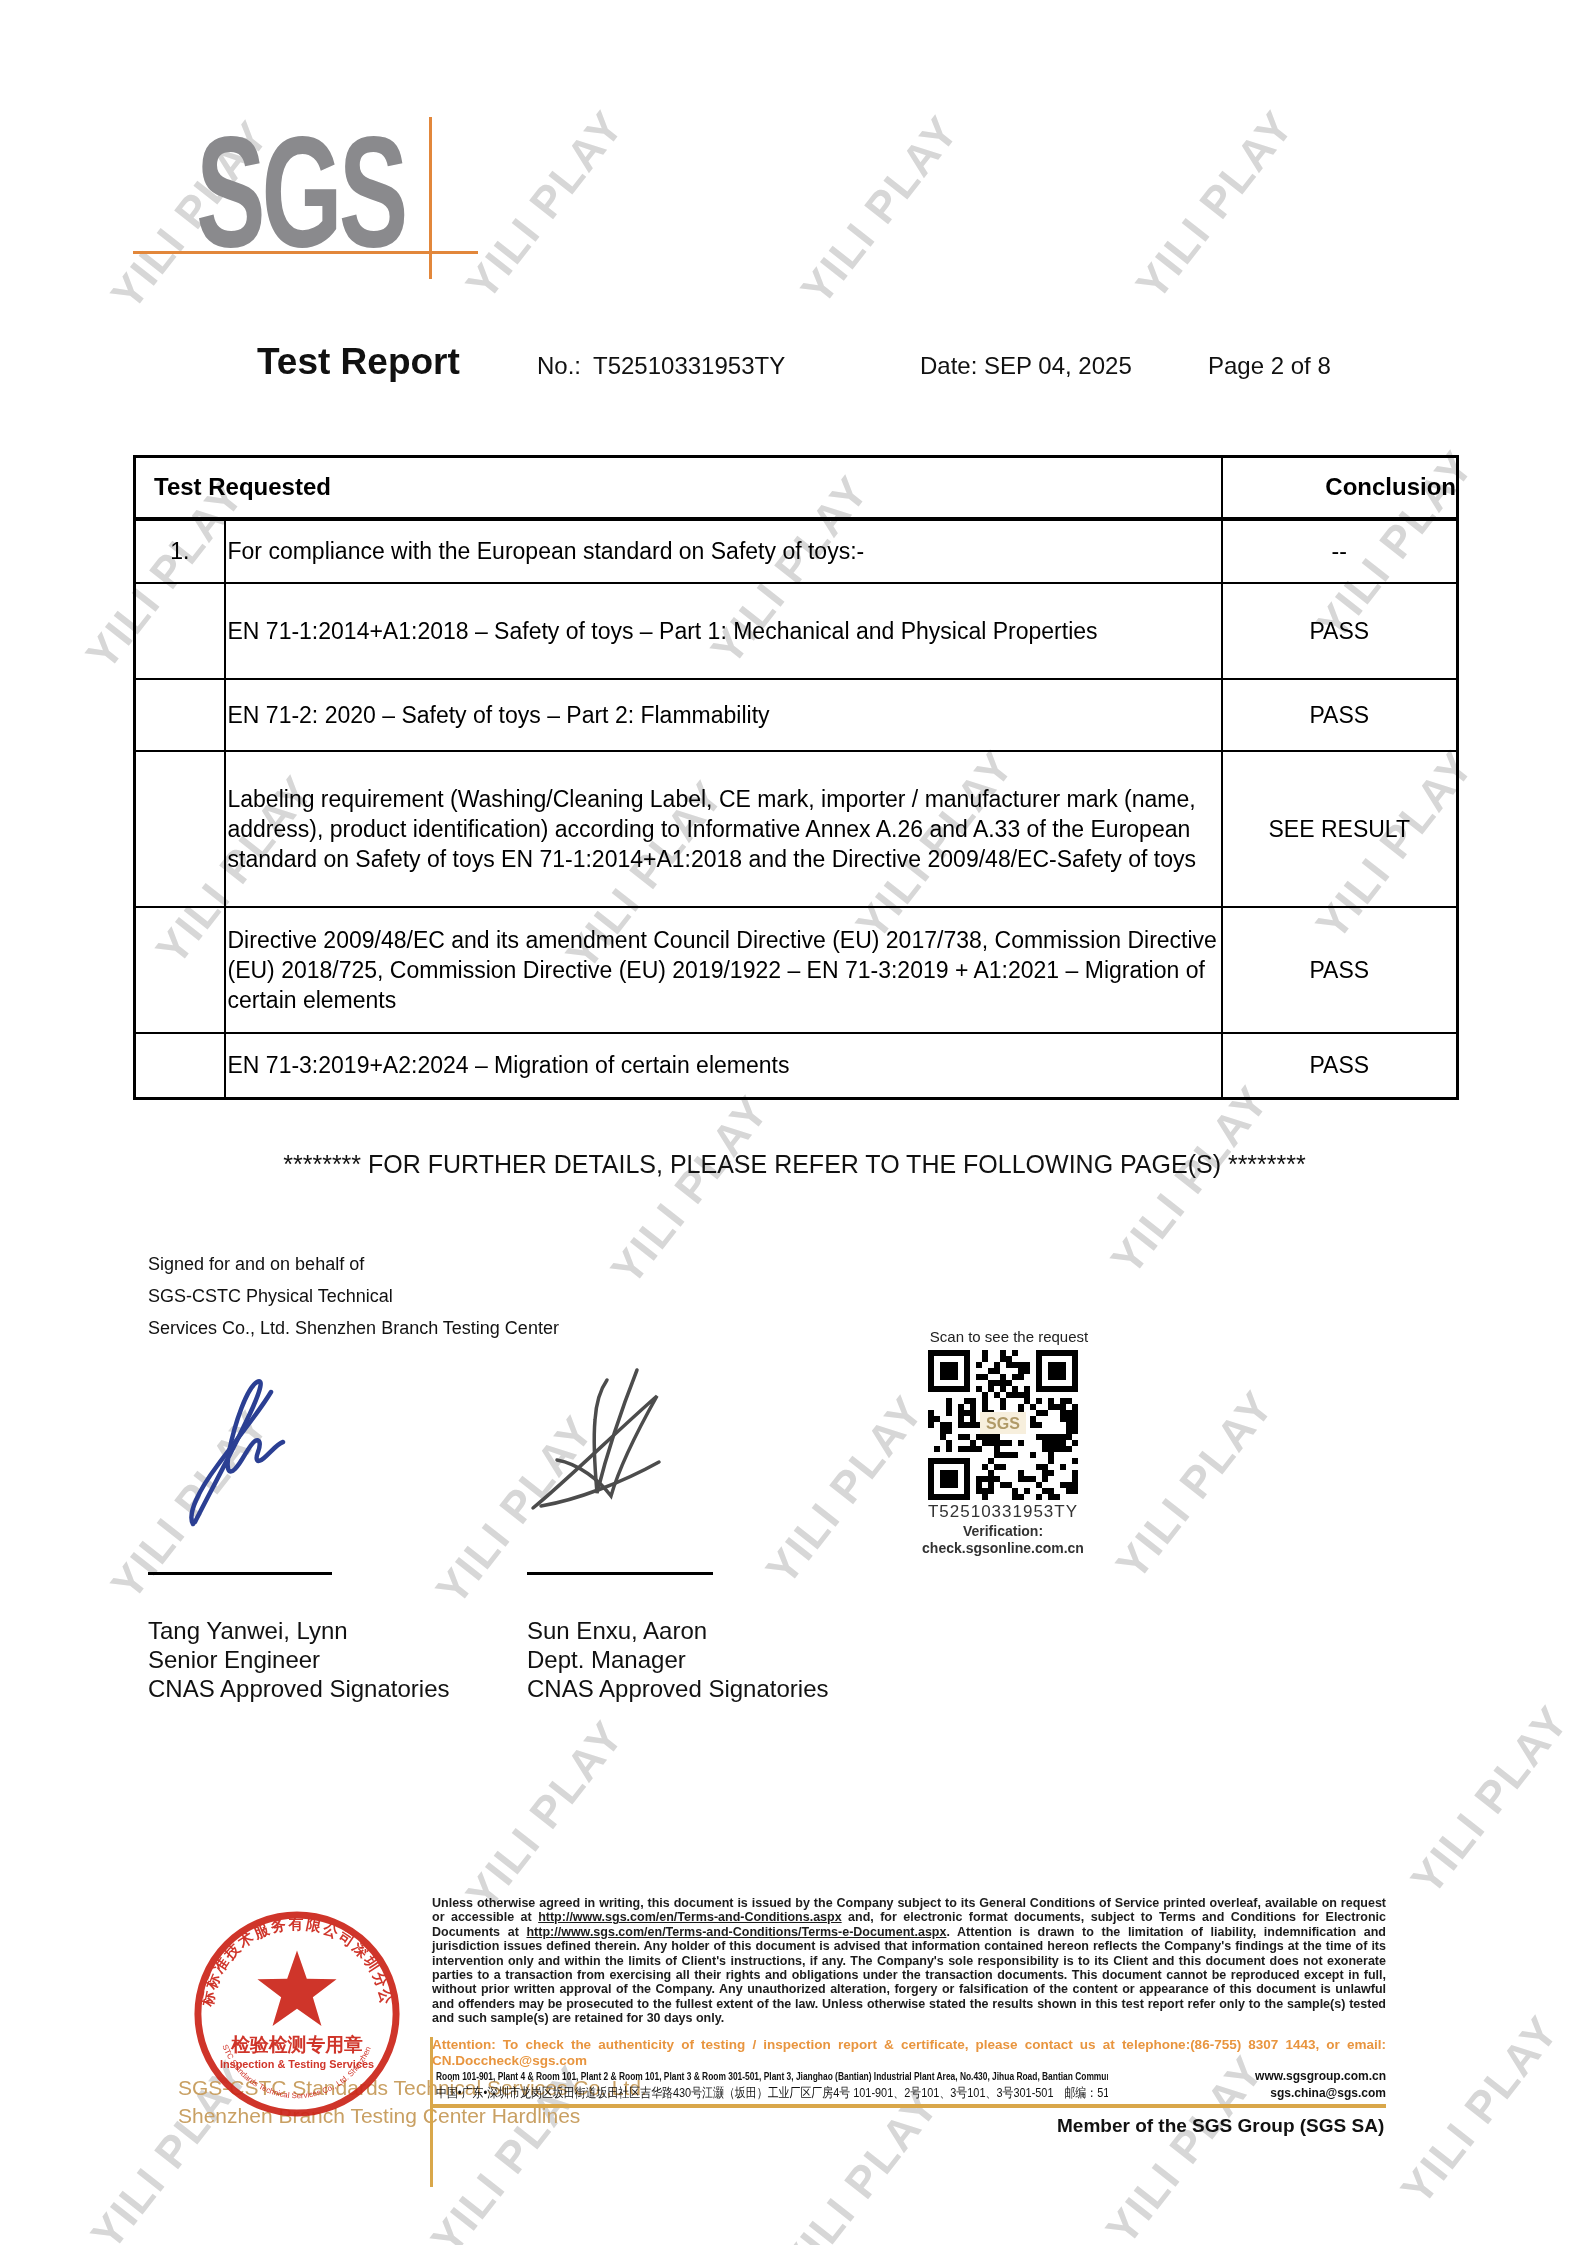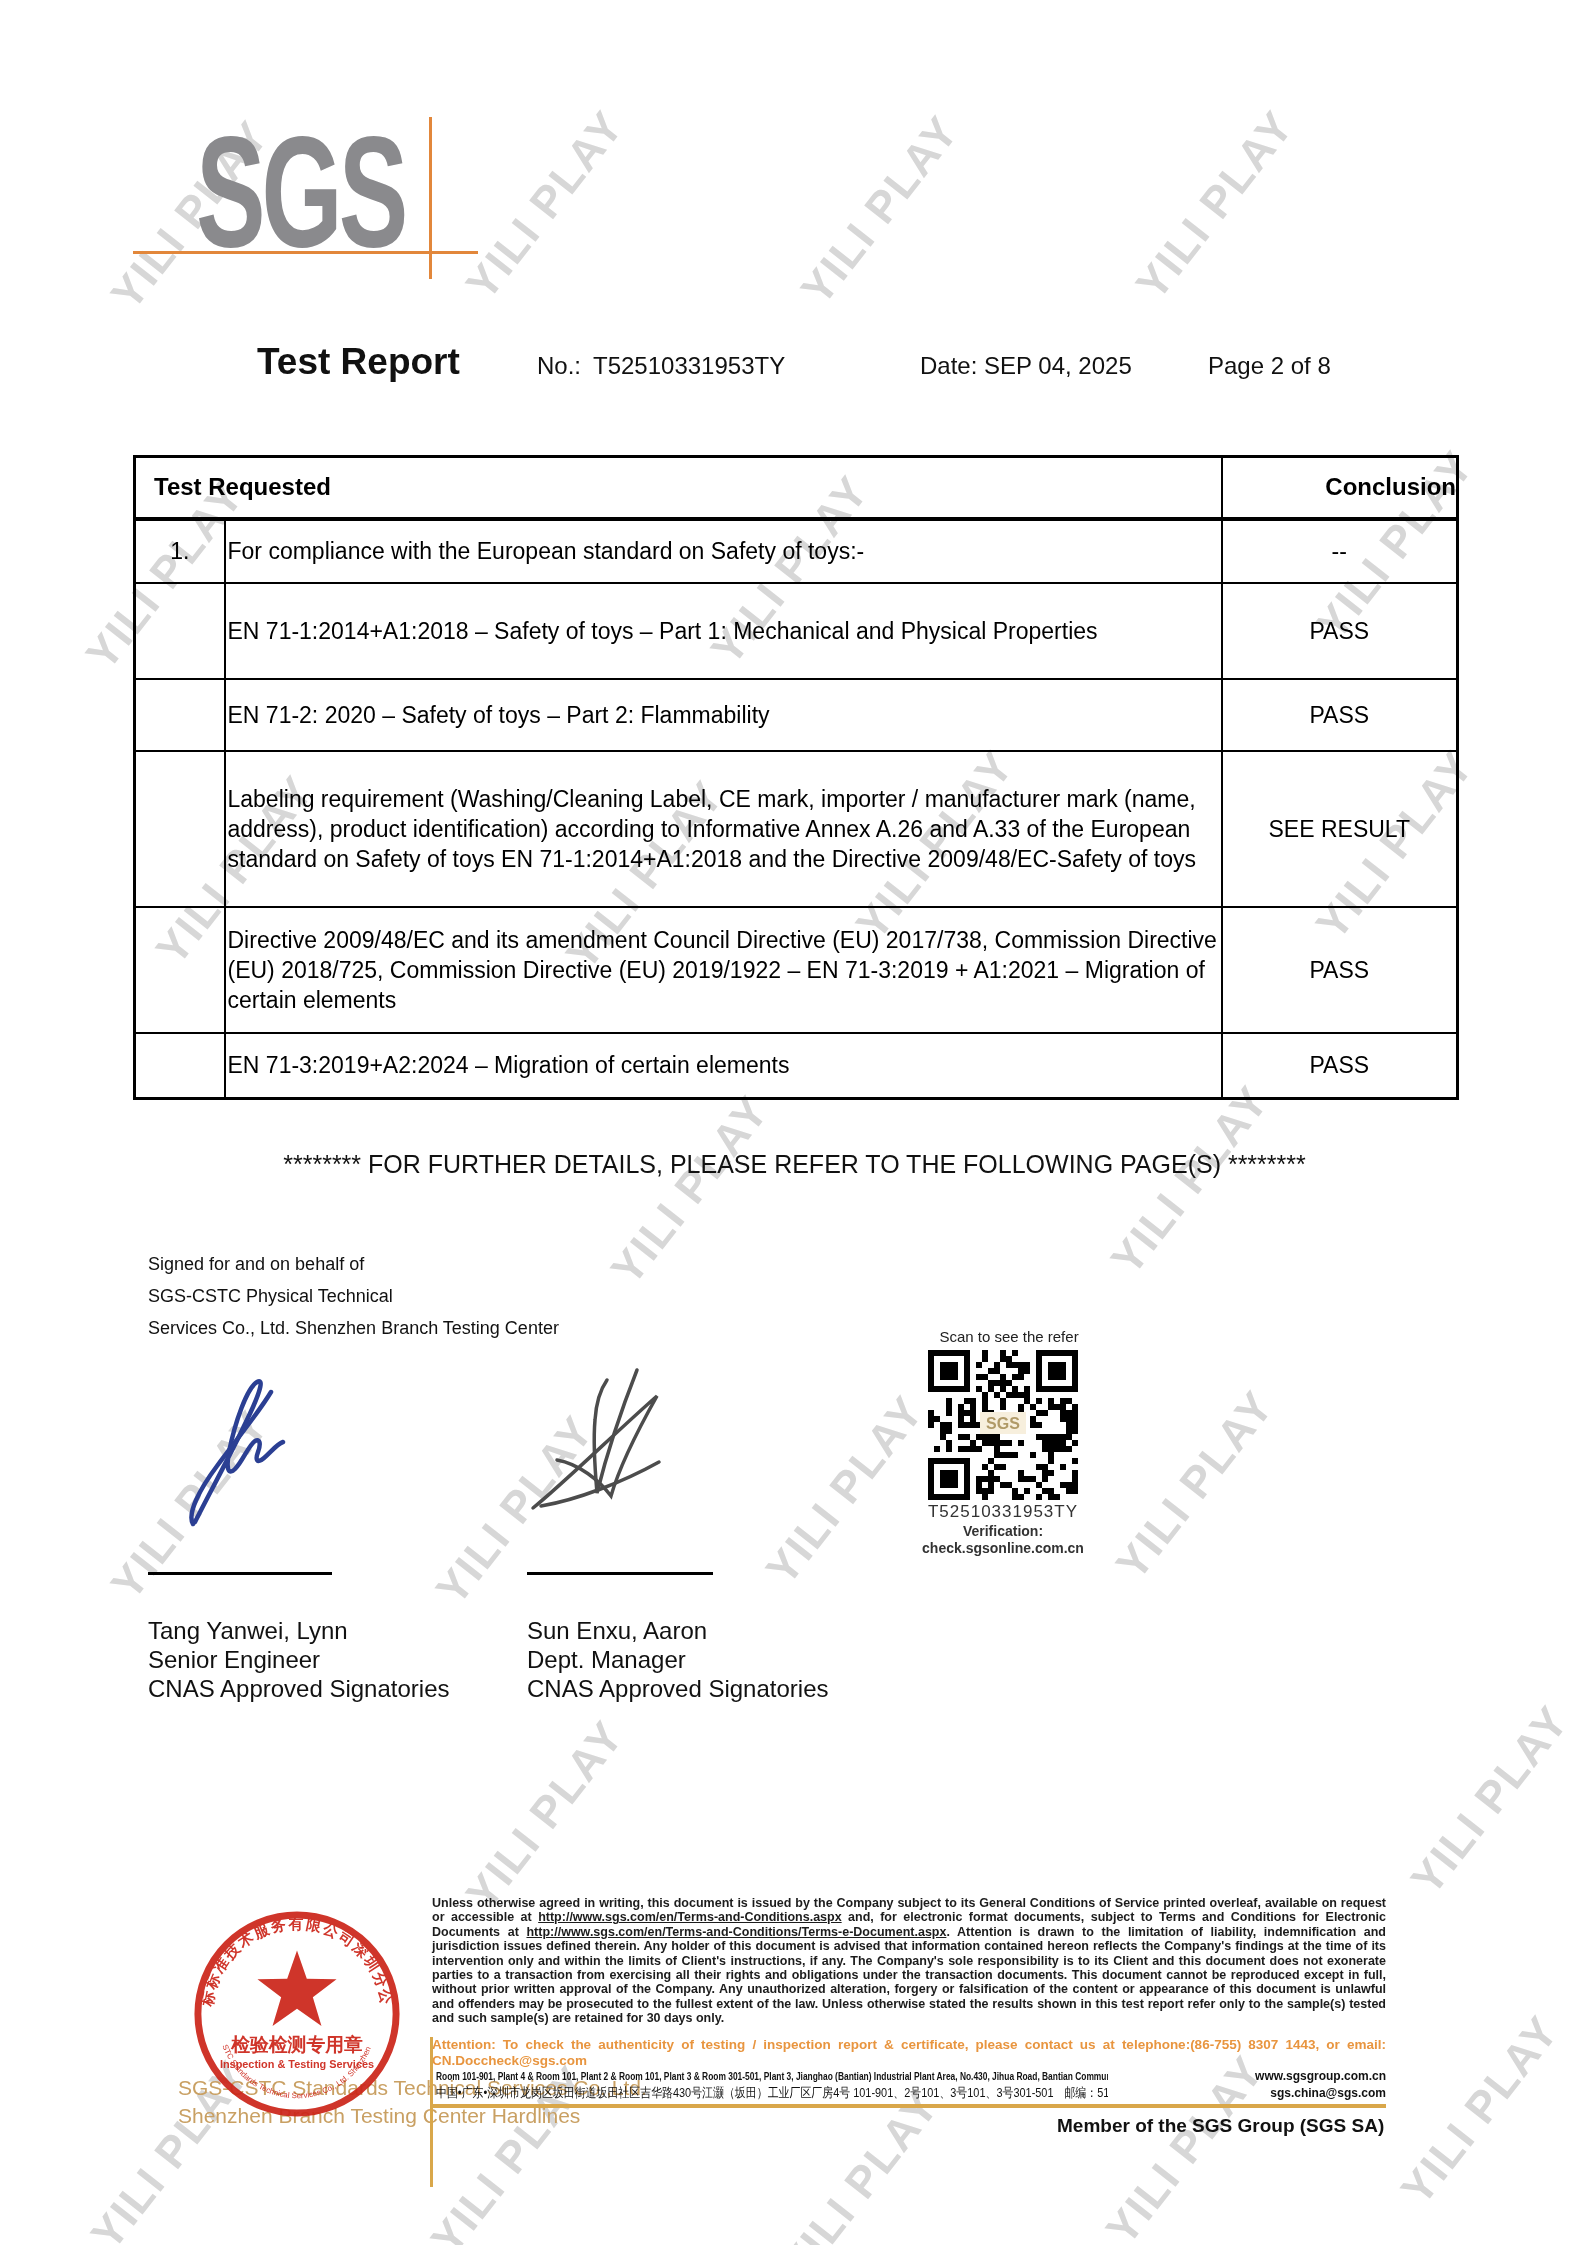--- a/index.html
+++ b/index.html
@@ -216,21 +216,21 @@
     <div>Tang Yanwei, Lynn</div>
     <div>Senior Engineer</div>
     <div>CNAS Approved Signatories</div>
   </div>
   <div class="layer sig-col r">
     <div>Sun Enxu, Aaron</div>
     <div>Dept. Manager</div>
     <div>CNAS Approved Signatories</div>
   </div>
 
-  <div class="layer qr-caption">Scan to see the refer</div>
+  <div class="layer qr-caption">Scan to see the request</div>
   <svg id="qr-svg" class="layer" viewBox="0 0 150 150">
     <g id="qr-modules">
         <rect x="0" y="0" width="6" height="6" fill="#000"></rect>
         <rect x="6" y="0" width="6" height="6" fill="#000"></rect>
         <rect x="12" y="0" width="6" height="6" fill="#000"></rect>
         <rect x="18" y="0" width="6" height="6" fill="#000"></rect>
         <rect x="24" y="0" width="6" height="6" fill="#000"></rect>
         <rect x="30" y="0" width="6" height="6" fill="#000"></rect>
         <rect x="36" y="0" width="6" height="6" fill="#000"></rect>
         <rect x="54" y="0" width="6" height="6" fill="#000"></rect>

